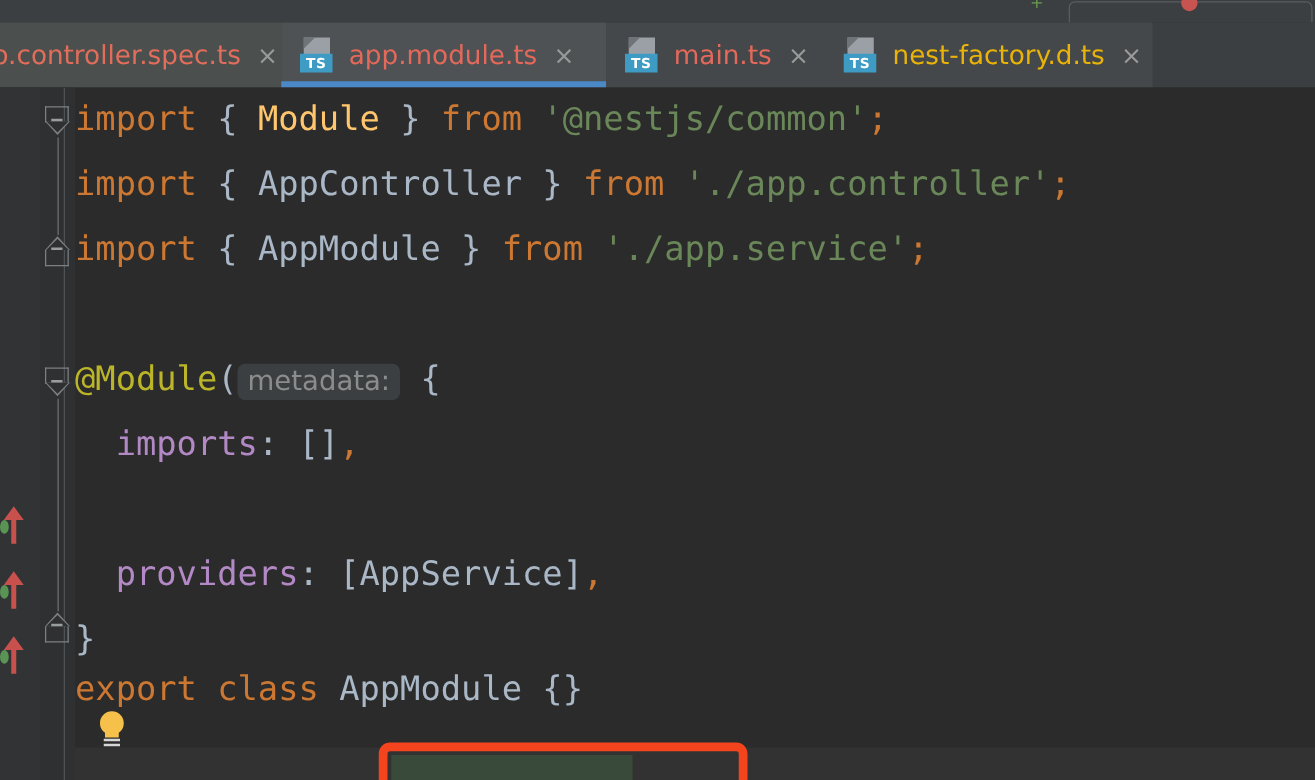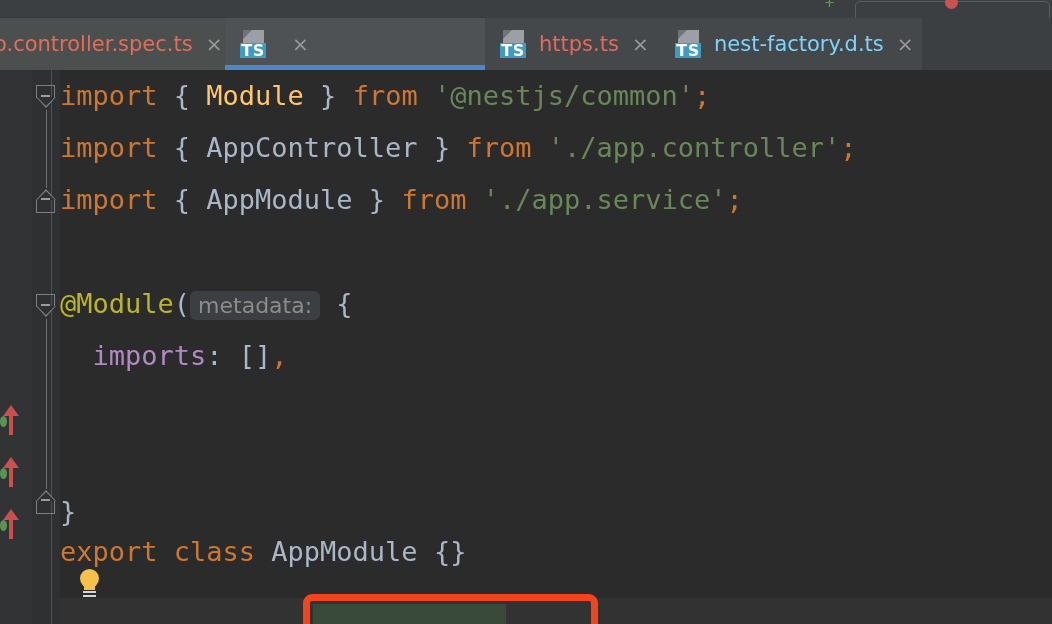--- a/index.html
+++ b/index.html
@@ -80,21 +80,21 @@
     height: 5px;
     background: #4a88c7;
   }
   .tab-label {
     font-size: 21px;
     font-family: "DejaVu Sans", sans-serif;
     white-space: nowrap;
   }
   .c-red   { color: #e26d5a; }
   .c-salmon{ color: #e4695b; }
-  .c-olive { color: #7dd3fc; }
+  .c-olive { color: #eab308; }
   .tab-close {
     margin-left: 13px;
     color: #9a9a9a;
     font-size: 20px;
     line-height: 20px;
     font-family: "DejaVu Sans", sans-serif;
   }
   .ts-icon {
     position: relative;
     width: 30px; height: 30px;
@@ -113,21 +113,21 @@
     width: 0; height: 0;
     border-left: 9px solid #6f7478;
     border-bottom: 9px solid transparent;
   }
   .ts-icon .badge {
     position: absolute;
     left: 1px; bottom: 1px;
     width: 26px; height: 15px;
     background: #3e9bc4;
     color: #ffffff;
-    font-size: 16px;
+    font-size: 11px;
     font-weight: bold;
     letter-spacing: 0.5px;
     line-height: 15px;
     text-align: center;
     font-family: "DejaVu Sans", sans-serif;
   }
 
   
   .editor {
     position: absolute;
@@ -355,30 +355,31 @@
       <span class="tab-label c-red">o.controller.spec.ts</span>
       <span class="tab-close">×</span>
     </div>
 
     <div class="tab active" style="left:225px; width:260px;">
       <span class="ts-icon">
         <span class="paper"></span>
           <span class="fold"></span>
         <span class="badge">TS</span>
       </span>
+      <span class="tab-label c-salmon">app.module.ts</span>
       <span class="tab-close">×</span>
     </div>
 
     <div class="tab inactive2" style="left:485px; width:175px;">
       <span class="ts-icon">
         <span class="paper"></span>
           <span class="fold"></span>
         <span class="badge">TS</span>
       </span>
-      <span class="tab-label c-salmon">https.ts</span>
+      <span class="tab-label c-salmon">main.ts</span>
       <span class="tab-close">×</span>
     </div>
 
     <div class="tab inactive2" style="left:660px; width:262px;">
       <span class="ts-icon">
         <span class="paper"></span>
           <span class="fold"></span>
         <span class="badge">TS</span>
       </span>
       <span class="tab-label c-olive">nest-factory.d.ts</span>
@@ -443,20 +444,21 @@
         <span class="base2"></span>
     </div>
 
     <div class="code">
       <div class="line" style="top:0px;"><span class="kw">import </span><span class="plain">{ </span><span class="cls">Module</span><span class="plain"> } </span><span class="kw">from </span><span class="str">'@nestjs/common'</span><span class="kw">;</span></div>
       <div class="line" style="top:52px;"><span class="kw">import </span><span class="plain">{ AppController } </span><span class="kw">from </span><span class="str">'./app.controller'</span><span class="kw">;</span></div>
       <div class="line" style="top:104px;"><span class="kw">import </span><span class="plain">{ AppModule } </span><span class="kw">from </span><span class="str">'./app.service'</span><span class="kw">;</span></div>
       <div class="line" style="top:156px;"></div>
       <div class="line" style="top:260px;"><span class="prop">  imports</span><span class="plain">: []</span><span class="kw">,</span></div>
       <div class="line" style="top:208px;"><span class="deco">@Module</span><span class="plain">(</span><span class="inlay">metadata:</span><span class="plain"> {</span></div>
+      <div class="line" style="top:364px;"><span class="prop">  providers</span><span class="plain">: [AppService]</span><span class="kw">,</span></div>
       <div class="line" style="top:416px;"><span class="plain">}</span></div>
       <div class="line" style="top:456px;"><span class="kw">export class </span><span class="plain">AppModule {}</span></div>
     </div>
 
     <div class="annot-box"></div>
 
   </div>
 
 
 </div>

